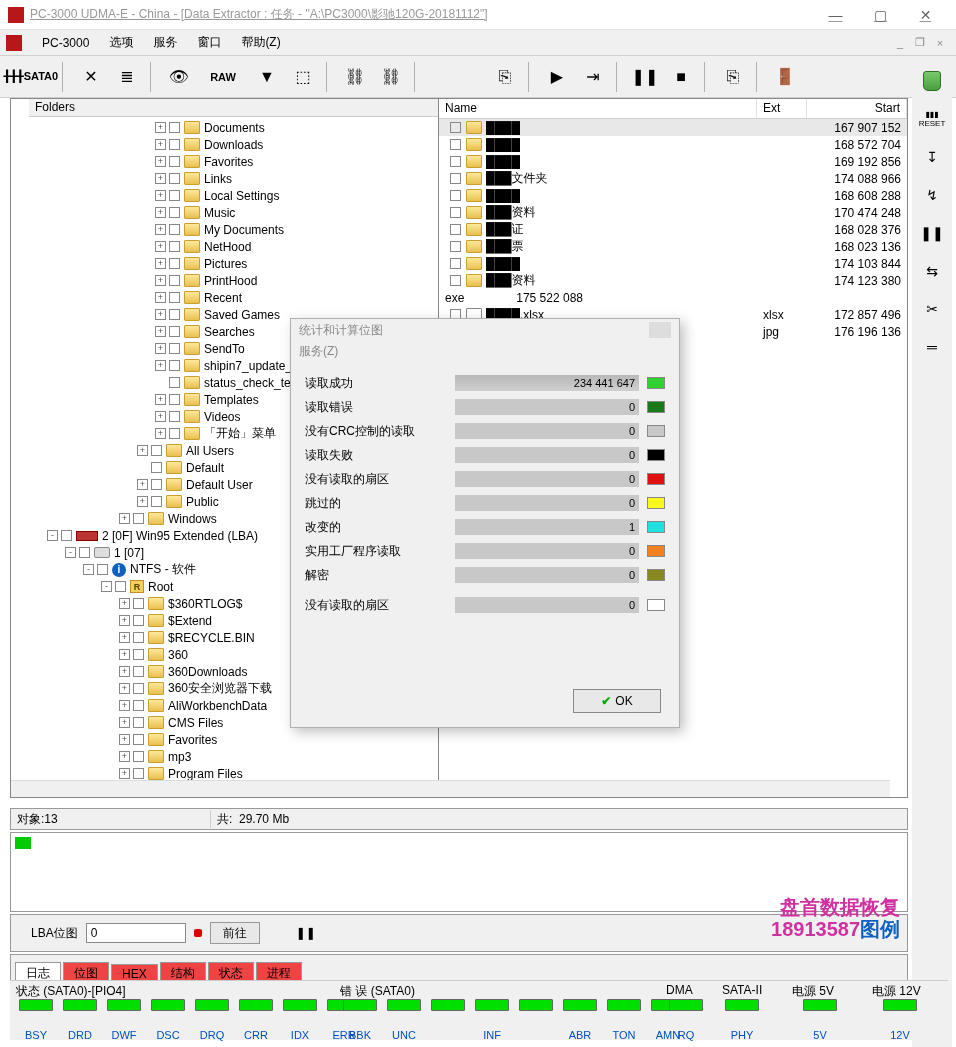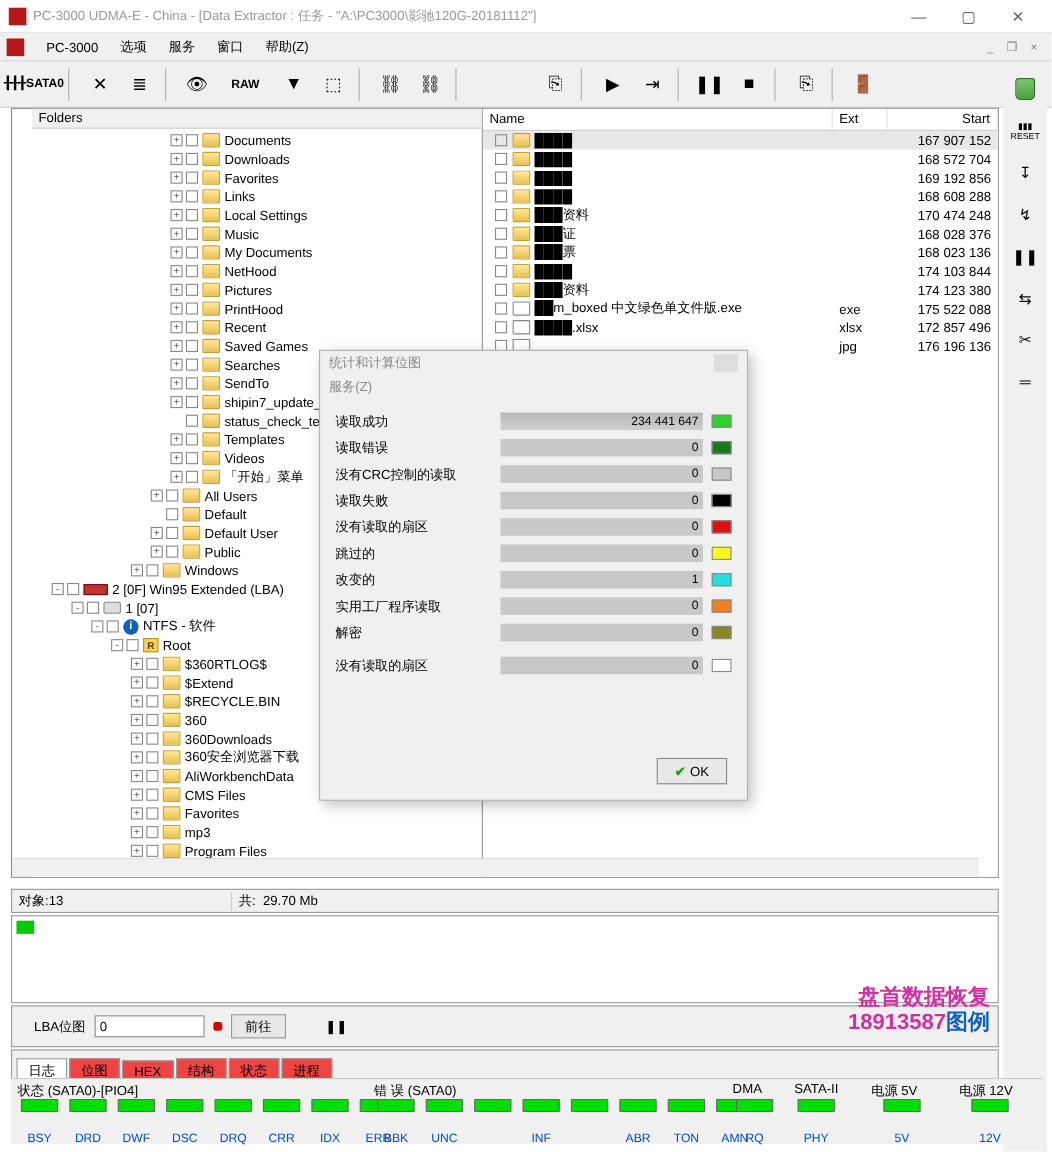--- a/index.html
+++ b/index.html
@@ -1,19 +1,19 @@
 <!DOCTYPE html>
 <html><head>
 <meta charset="utf-8">
 <style>
 * { box-sizing: border-box; margin: 0; padding: 0; font-family: "Microsoft YaHei", "Segoe UI", Tahoma, sans-serif; }
 body { background: #fff; width: 956px; height: 1047px; overflow: hidden; position: relative; font-size: 12px; color: #000; }
 
 
-.titlebar { height: 30px; background: #fff; border-bottom: 1px solid #e5e5e5; display: flex; align-items: center; padding: 0 8px; color: #999; }
+.titlebar { height: 30px; background: #fff; border-bottom: 1px solid #e5e5e5; display: flex; align-items: center; padding: 0 8px; color: #999; text-decoration: underline; }
 .titlebar .app-icon { width: 16px; height: 16px; background: #b8171a; margin-right: 6px; display: inline-block; }
 .titlebar .title-text { flex: 1; font-size: 12px; }
 .titlebar .win-btns { display: flex; gap: 0; }
 .titlebar .win-btn { width: 45px; height: 30px; display: flex; align-items: center; justify-content: center; color: #666; font-size: 14px; }
 
 
 .menubar { height: 26px; background: #f0f0f0; display: flex; align-items: center; padding: 0 6px; border-bottom: 1px solid #d0d0d0; }
 .menubar .app-icon2 { width: 16px; height: 16px; background: #b8171a; margin-right: 10px; display: inline-block; }
 .menubar .menu-item { padding: 4px 10px; font-size: 12px; }
 .menubar .mdi-btns { margin-left: auto; display: flex; }
@@ -92,21 +92,21 @@
 .dialog { position: absolute; left: 290px; top: 318px; width: 390px; height: 410px; background: #f0f0f0; border: 1px solid #b0b0b0; box-shadow: 4px 4px 12px rgba(0,0,0,.25); font-size: 12px; }
 .dialog .d-title { height: 22px; padding: 3px 8px; color: #888; display: flex; align-items: center; }
 .dialog .d-title .close { margin-left: auto; width: 22px; height: 16px; background: #ddd; display: flex; align-items: center; justify-content: center; color: #888; }
 .dialog .d-menu { height: 22px; padding: 2px 8px; color: #888; }
 .dialog .d-body { padding: 8px 14px; }
 .dialog .stat-row { display: flex; align-items: center; height: 24px; }
 .dialog .stat-label { width: 150px; }
 .dialog .stat-bar { flex: 1; height: 16px; background: #c8c8c8; position: relative; text-align: right; padding-right: 4px; line-height: 16px; font-size: 11px; }
 .dialog .stat-bar.full { background: linear-gradient(#b8b8b8,#cfcfcf); }
 .dialog .swatch { width: 18px; height: 12px; margin-left: 8px; border: 1px solid #888; }
-.dialog .ok-btn { position: absolute; right: 18px; bottom: 14px; width: 64px; height: 24px; background: #e8e8e8; border: 1px solid #888; display: flex; align-items: center; justify-content: center; gap: 4px; }
+.dialog .ok-btn { position: absolute; right: 18px; bottom: 14px; width: 88px; height: 24px; background: #e8e8e8; border: 1px solid #888; display: flex; align-items: center; justify-content: center; gap: 4px; }
 .dialog .ok-btn::before { content: "✔"; color: #0a0; font-weight: bold; }
 
 
 .watermark { position: absolute; right: 56px; top: 896px; font-size: 20px; font-weight: bold; color: #d030a0; text-align: right; line-height: 1.1; pointer-events: none; }
 .scrollbar-h { position: absolute; left: 0; right: 17px; bottom: 0; height: 17px; background: #f0f0f0; border-top: 1px solid #ddd; }
 </style>
 </head>
 <body>
 
 <div class="titlebar">
@@ -433,20 +433,29 @@
             <span class="ficon"></span>
             <span>████</span>
           </div>
           <div class="cell col-ext"></div>
           <div class="cell col-start">169 192 856</div>
         </div>
         <div class="file-row">
           <div class="cell col-name">
             <span class="cb"></span>
             <span class="ficon"></span>
+            <span>███文件夹</span>
+          </div>
+          <div class="cell col-ext"></div>
+          <div class="cell col-start">174 088 966</div>
+        </div>
+        <div class="file-row">
+          <div class="cell col-name">
+            <span class="cb"></span>
+            <span class="ficon"></span>
             <span>████</span>
           </div>
           <div class="cell col-ext"></div>
           <div class="cell col-start">168 608 288</div>
         </div>
         <div class="file-row">
           <div class="cell col-name">
             <span class="cb"></span>
             <span class="ficon"></span>
             <span>███资料</span>
@@ -484,25 +493,20 @@
         <div class="file-row">
           <div class="cell col-name">
             <span class="cb"></span>
             <span class="ficon"></span>
             <span>███资料</span>
           </div>
           <div class="cell col-ext"></div>
           <div class="cell col-start">174 123 380</div>
         </div>
         <div class="file-row">
-          <div class="cell col-name">
-            <span class="cb"></span>
-            <span class="ficon" style="background: rgb(255, 255, 255); border: 1px solid rgb(136, 136, 136);"></span>
-            <span>██m_boxed 中文绿色单文件版.exe</span>
-          </div>
           <div class="cell col-ext">exe</div>
           <div class="cell col-start">175 522 088</div>
         </div>
         <div class="file-row">
           <div class="cell col-name">
             <span class="cb"></span>
             <span class="ficon" style="background: rgb(255, 255, 255); border: 1px solid rgb(136, 136, 136);"></span>
             <span>████.xlsx</span>
           </div>
           <div class="cell col-ext">xlsx</div>

